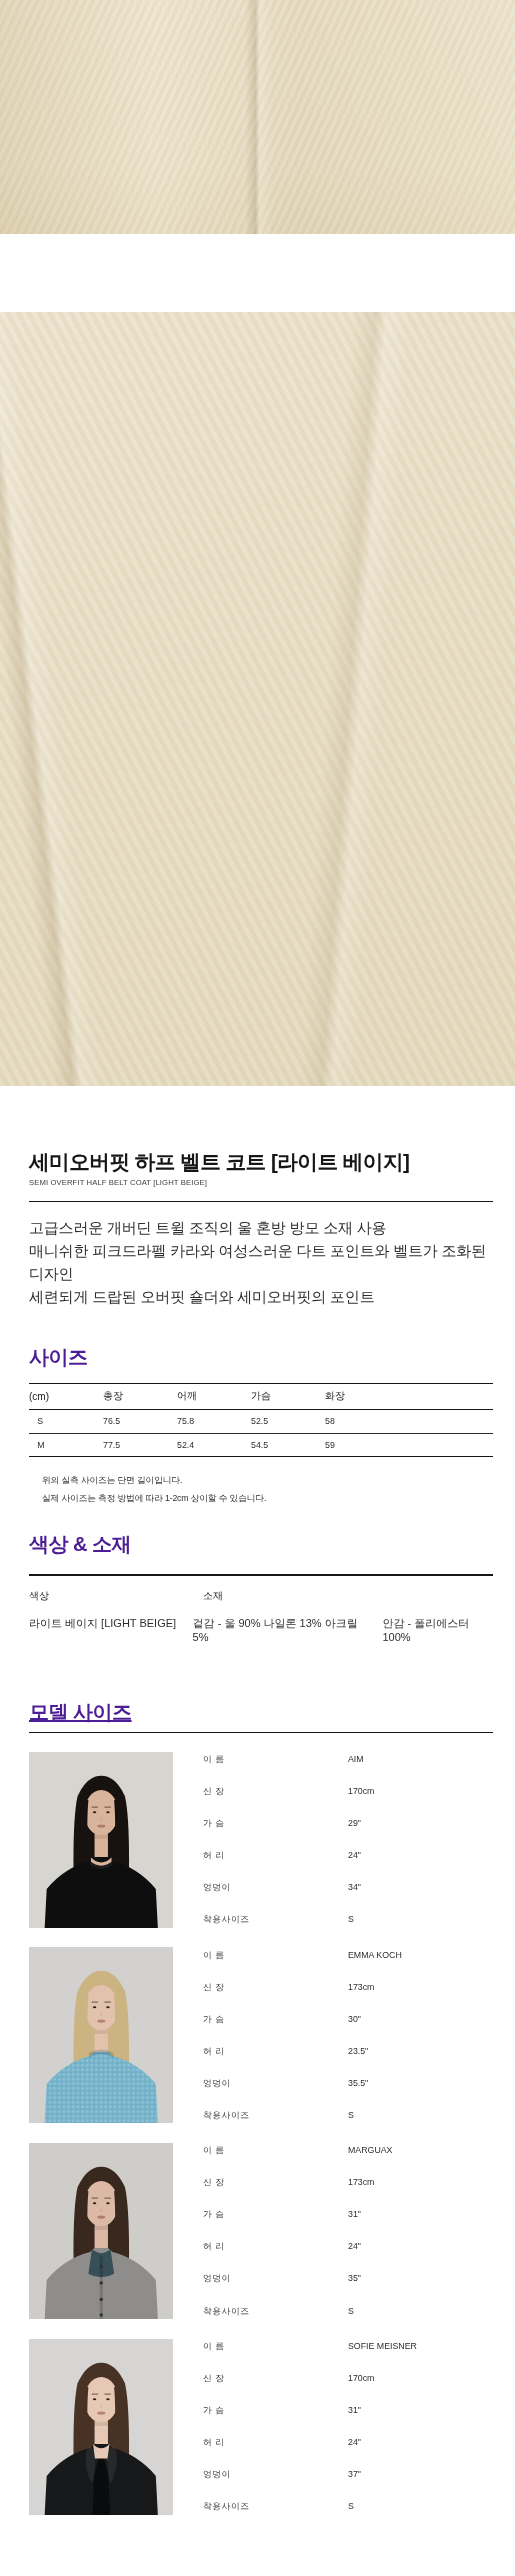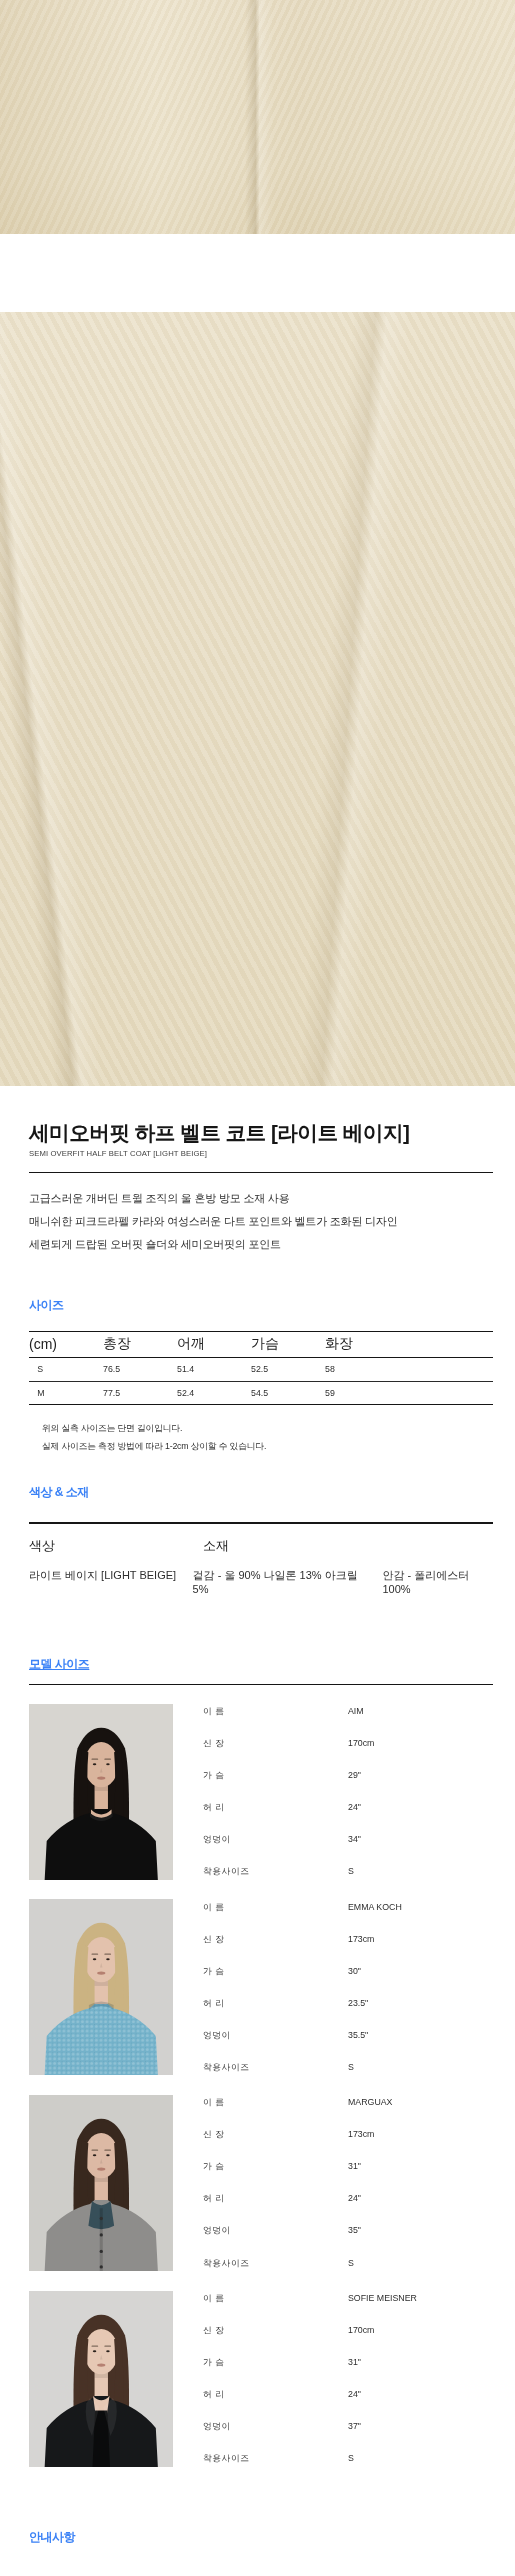--- a/index.html
+++ b/index.html
@@ -24,47 +24,47 @@
     margin-top:78px;
     background:
       linear-gradient(83deg, rgba(0,0,0,0) 9%, rgba(138,117,76,0.20) 12%, rgba(255,255,255,0.20) 13.4%, rgba(0,0,0,0) 17%),
       linear-gradient(94deg, rgba(0,0,0,0) 62%, rgba(148,128,88,0.14) 66%, rgba(255,255,255,0.18) 68%, rgba(0,0,0,0) 72%),
       repeating-linear-gradient(62deg, rgba(255,255,255,0.10) 0 4.6px, rgba(188,168,126,0.09) 4.6px 9.3px),
       linear-gradient(160deg,#ece3cd 0%,#e8dec5 45%,#e4d9bd 100%);
   }
   
   .content{margin-left:29px;width:464px;}
   .page-title{
-    margin-top:33px;
+    margin-top:62px;
     font-size:20.6px;line-height:28px;font-weight:700;color:#161616;letter-spacing:-0.5px;
   }
   .page-subtitle{margin-top:1px;font-size:7.7px;line-height:11.3px;color:#414141;letter-spacing:0.1px;}
   .rule{background:#161616;height:1.5px;width:464px;border:0;}
   .rule-title{margin-top:12.4px;}
   .desc{margin-top:13.4px;}
-  .desc-line{font-size:11px;line-height:23px;color:#2e2e2e;letter-spacing:-0.2px;}
+  .desc-line{font-size:15px;line-height:23px;color:#2e2e2e;letter-spacing:-0.2px;}
   .section-heading{
-    font-size:12px;line-height:24px;font-weight:700;color:#3b82f6;letter-spacing:-0.5px;
+    font-size:20px;line-height:24px;font-weight:700;color:#4c1d95;letter-spacing:-0.5px;
   }
   .h-size{margin-top:37px;}
   
   .size-table{margin-top:14.4px;width:464px;}
   .st-topline,.st-botline{height:1px;background:#161616;}
   .st-midline{height:1px;background:#161616;}
   .st-thinline{height:0.5px;background:#2a2a2a;}
   .st-row{display:grid;grid-template-columns:74px 74px 74px 74px auto;align-items:center;}
-  .st-head{height:25px;font-size:14px;color:#222;}
+  .st-head{height:25px;font-size:10px;color:#222;}
   .st-data{height:23px;font-size:8.8px;color:#2e2e2e;}
   .st-size-cell{padding-left:8.2px;}
   .size-notes{margin-top:13.4px;}
   .size-note-line{font-size:8.8px;line-height:18.5px;color:#2e2e2e;letter-spacing:-0.2px;margin-left:13px;}
   
   .h-cm{margin-top:24px;}
   .rule-cm{margin-top:18.5px;}
-  .cm-labels{margin-top:13.4px;display:flex;font-size:13px;color:#222;}
+  .cm-labels{margin-top:13.4px;display:flex;font-size:10px;color:#222;}
   .cm-col-1{width:174px;}
   .cm-values{margin-top:12.4px;display:flex;font-size:11px;color:#2e2e2e;}
   .cm-material-value{display:flex;gap:17.5px;}
   
   .h-model{margin-top:57px;text-decoration:underline;}
   .rule-model{margin-top:8.2px;}
   .model-blocks{margin-top:18.5px;display:flex;flex-direction:column;gap:19.6px;}
   .model-block{position:relative;height:176px;width:464px;}
   .model-photo{position:absolute;left:0;top:0;width:144px;height:176px;overflow:hidden;background:#d4d3d0;}
   .model-photo svg{display:block;}
@@ -105,21 +105,21 @@
       <div>(cm)</div>
       <div>총장</div>
       <div>어깨</div>
       <div>가슴</div>
       <div>화장</div>
     </div>
     <div class="st-midline"></div>
     <div class="st-row st-data">
       <div class="st-size-cell">S</div>
       <div>76.5</div>
-      <div>51.4</div>
+      <div>75.8</div>
       <div>52.5</div>
       <div>58</div>
     </div>
     <div class="st-thinline"></div>
     <div class="st-row st-data">
       <div class="st-size-cell">M</div>
       <div>77.5</div>
       <div>52.4</div>
       <div>54.5</div>
       <div>59</div>

